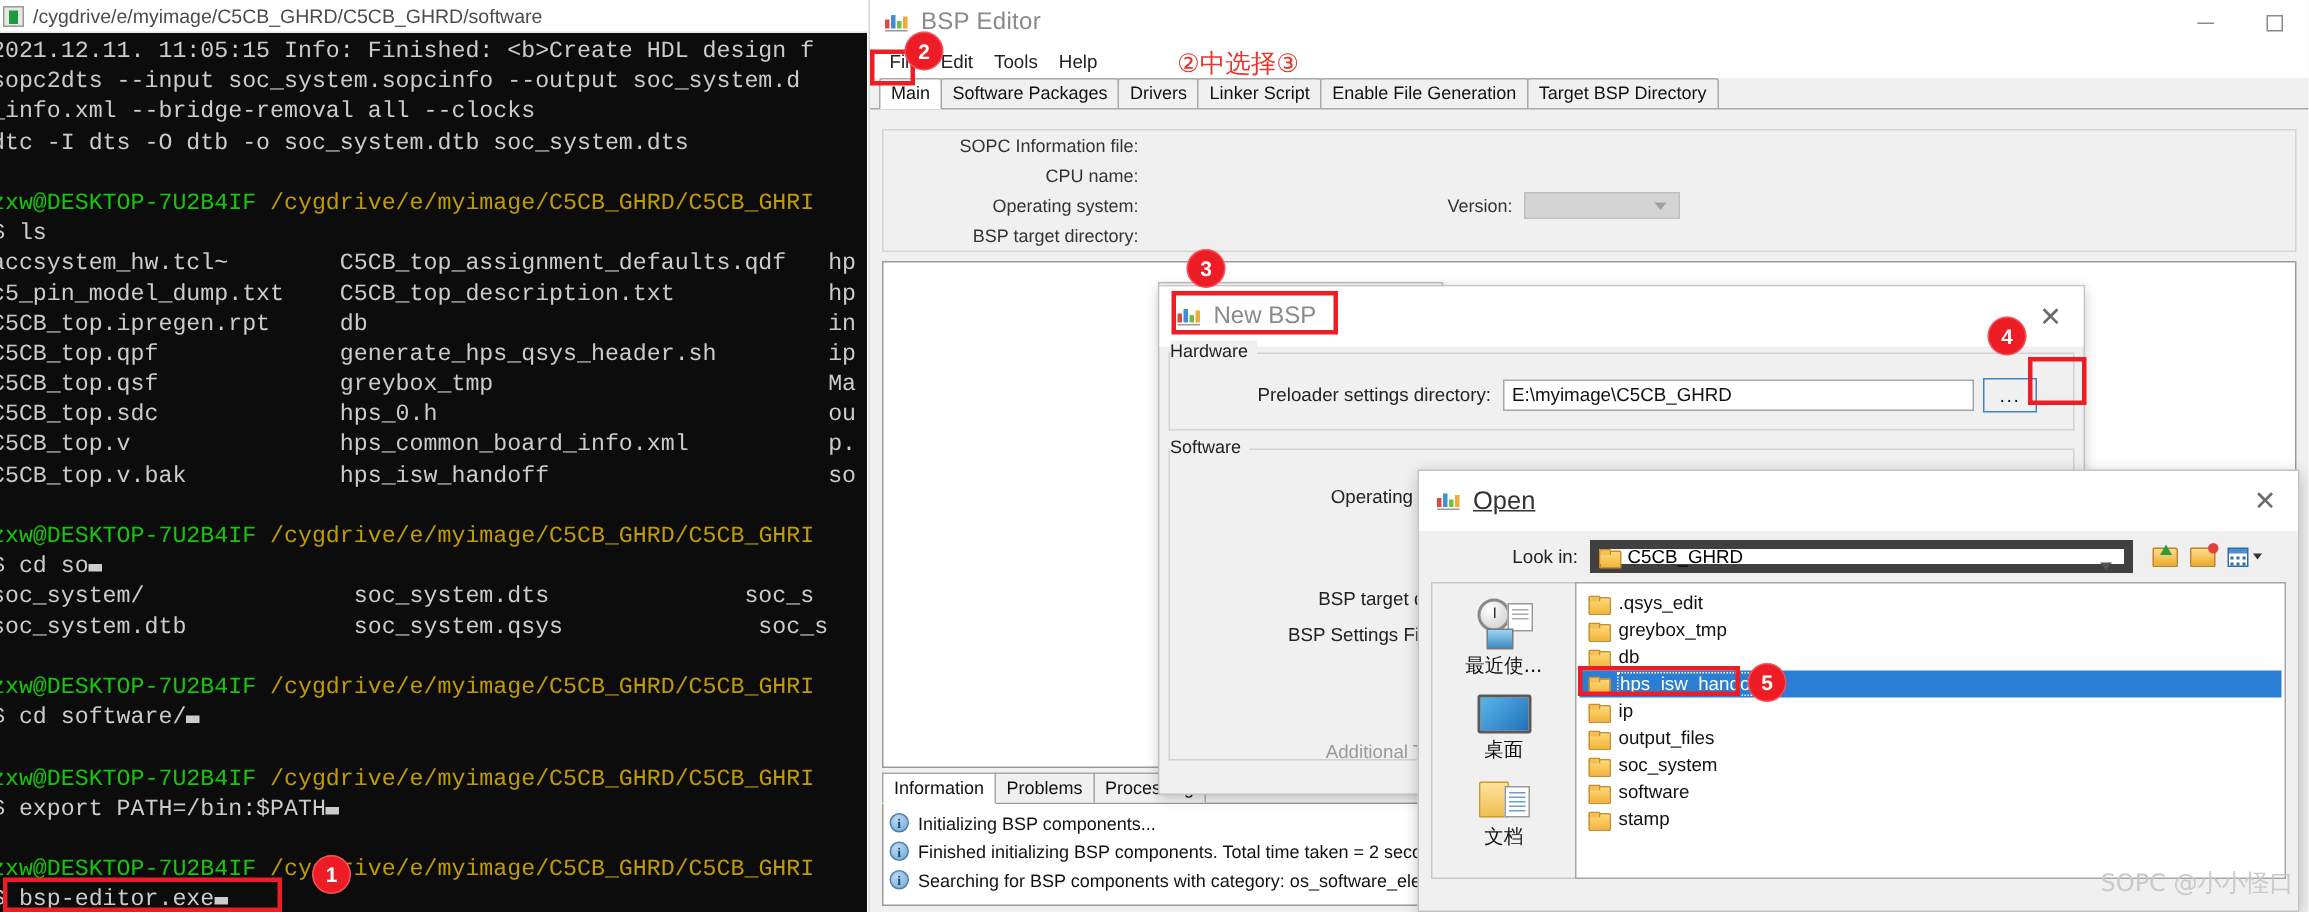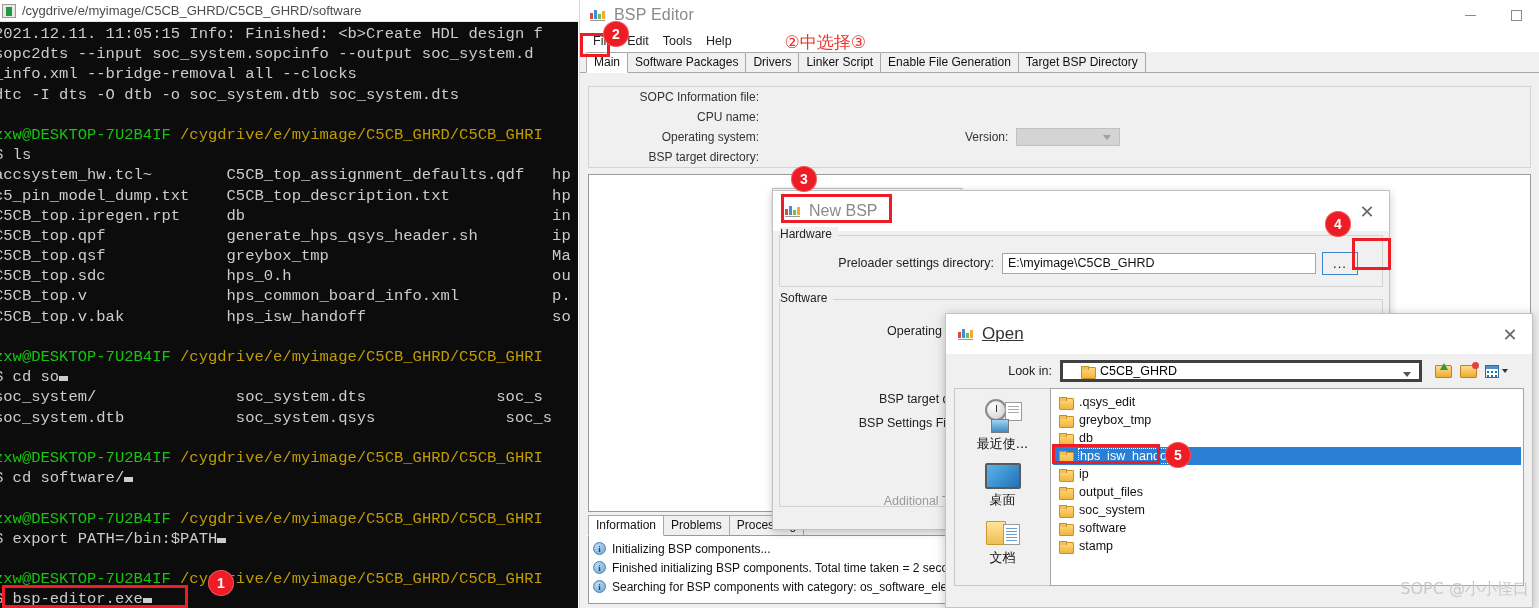--- a/index.html
+++ b/index.html
@@ -201,22 +201,22 @@
     z-index: 40;
   }
   #open-dialog .dlg-title {
     height: 40px; background: #ffffff; display: flex; align-items: center;
     padding-left: 12px; gap: 9px; position: relative;
   }
   #open-dialog .dlg-title .t { font-size: 17px; color: #333; text-decoration: underline; }
   #open-lookin { display: flex; align-items: center; height: 34px; padding: 0 8px; }
   #open-lookin .lbl { font-size: 12.5px; color: #222; width: 106px; text-align: right; padding-right: 8px; }
   #lookin-combo {
-    flex: 0 0 362px; height: 22px; background: #fff; border: 3px solid #404040;
-    display: flex; align-items: center; gap: 6px; padding-left: 18px; position: relative;
+    flex: 0 0 362px; height: 22px; background: #fff; border: 6px solid #404040;
+    display: flex; align-items: center; gap: 6px; padding-left: 0; position: relative;
     font-size: 12.5px;
   }
   #lookin-combo:after {
     content: ""; position: absolute; right: 8px; top: 9px;
     border-left: 4px solid transparent; border-right: 4px solid transparent;
     border-top: 5px solid #555;
   }
   .folder-ico { width: 13px; height: 11px; position: relative; flex: 0 0 auto; display:inline-block;}
   .folder-ico:before {
     content: ""; position: absolute; left: 0; top: 1px; width: 13px; height: 10px;

